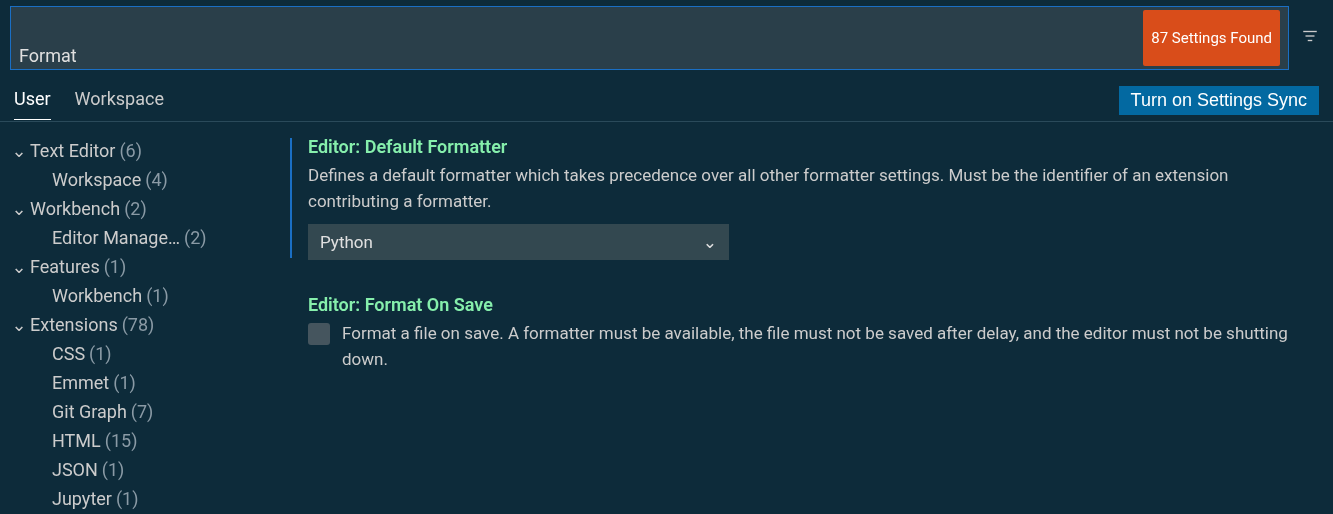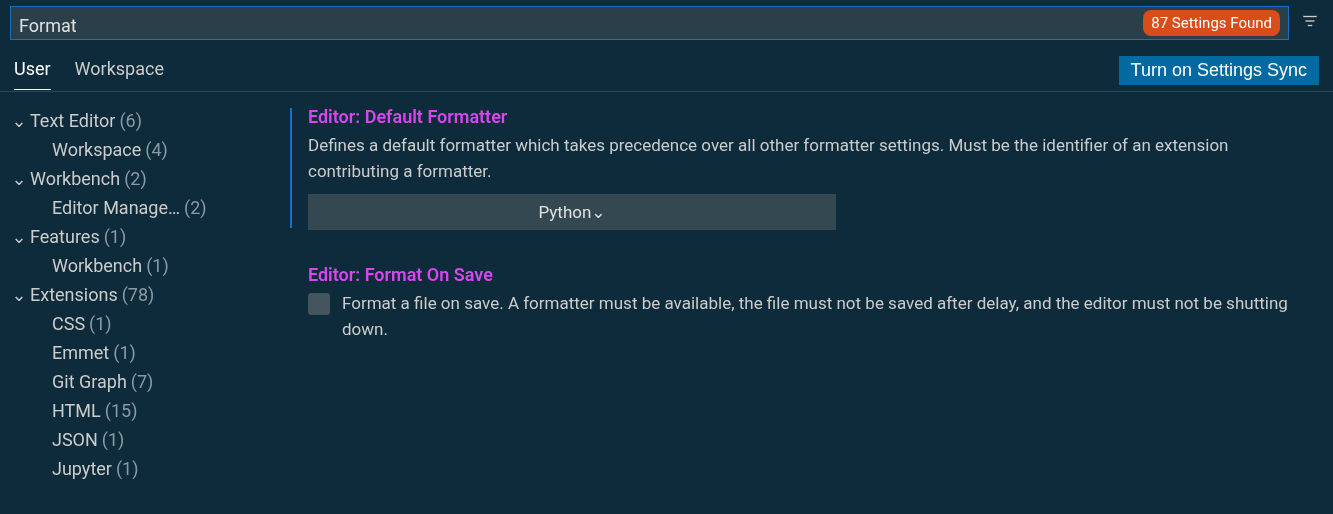--- a/index.html
+++ b/index.html
@@ -28,22 +28,22 @@
     outline: none;
     display: flex;
     align-items: flex-end;
     justify-content: space-between;
   }
   .search-text { color: #e0e0e0; font-size: 18px; }
   .badge {
     background: #d94d1a;
     color: #fff;
     font-size: 15px;
-    padding: 4px 8px;
-    border-radius: 8px;
+    padding: 19px 8px;
+    border-radius: 2px;
     margin-left: 8px;
   }
   .filter-icon {
     color: #cccccc;
     cursor: pointer;
     padding: 4px;
   }
   .tabs-row {
     display: flex;
     align-items: center;
@@ -111,40 +111,40 @@
   .setting.modified::before {
     content: "";
     position: absolute;
     left: 0;
     top: 2px;
     bottom: 2px;
     width: 2px;
     background: #1a6fc4;
   }
   .setting-title {
-    color: #d946ef;
+    color: #86efac;
     font-weight: 600;
     font-size: 18px;
     margin-bottom: 6px;
   }
   .setting-desc {
     color: #cccccc;
     font-size: 17px;
     line-height: 1.5;
     margin-bottom: 10px;
   }
   .select {
     background: #334850;
     color: #e0e0e0;
     border: none;
     padding: 8px 12px;
     font-size: 17px;
-    width: 528px;
-    display: flex;
-    justify-content: center;
+    width: 421px;
+    display: flex;
+    justify-content: space-between;
     align-items: center;
     cursor: pointer;
   }
   .checkbox-row {
     display: flex;
     gap: 12px;
     align-items: flex-start;
   }
   .checkbox {
     width: 22px;

